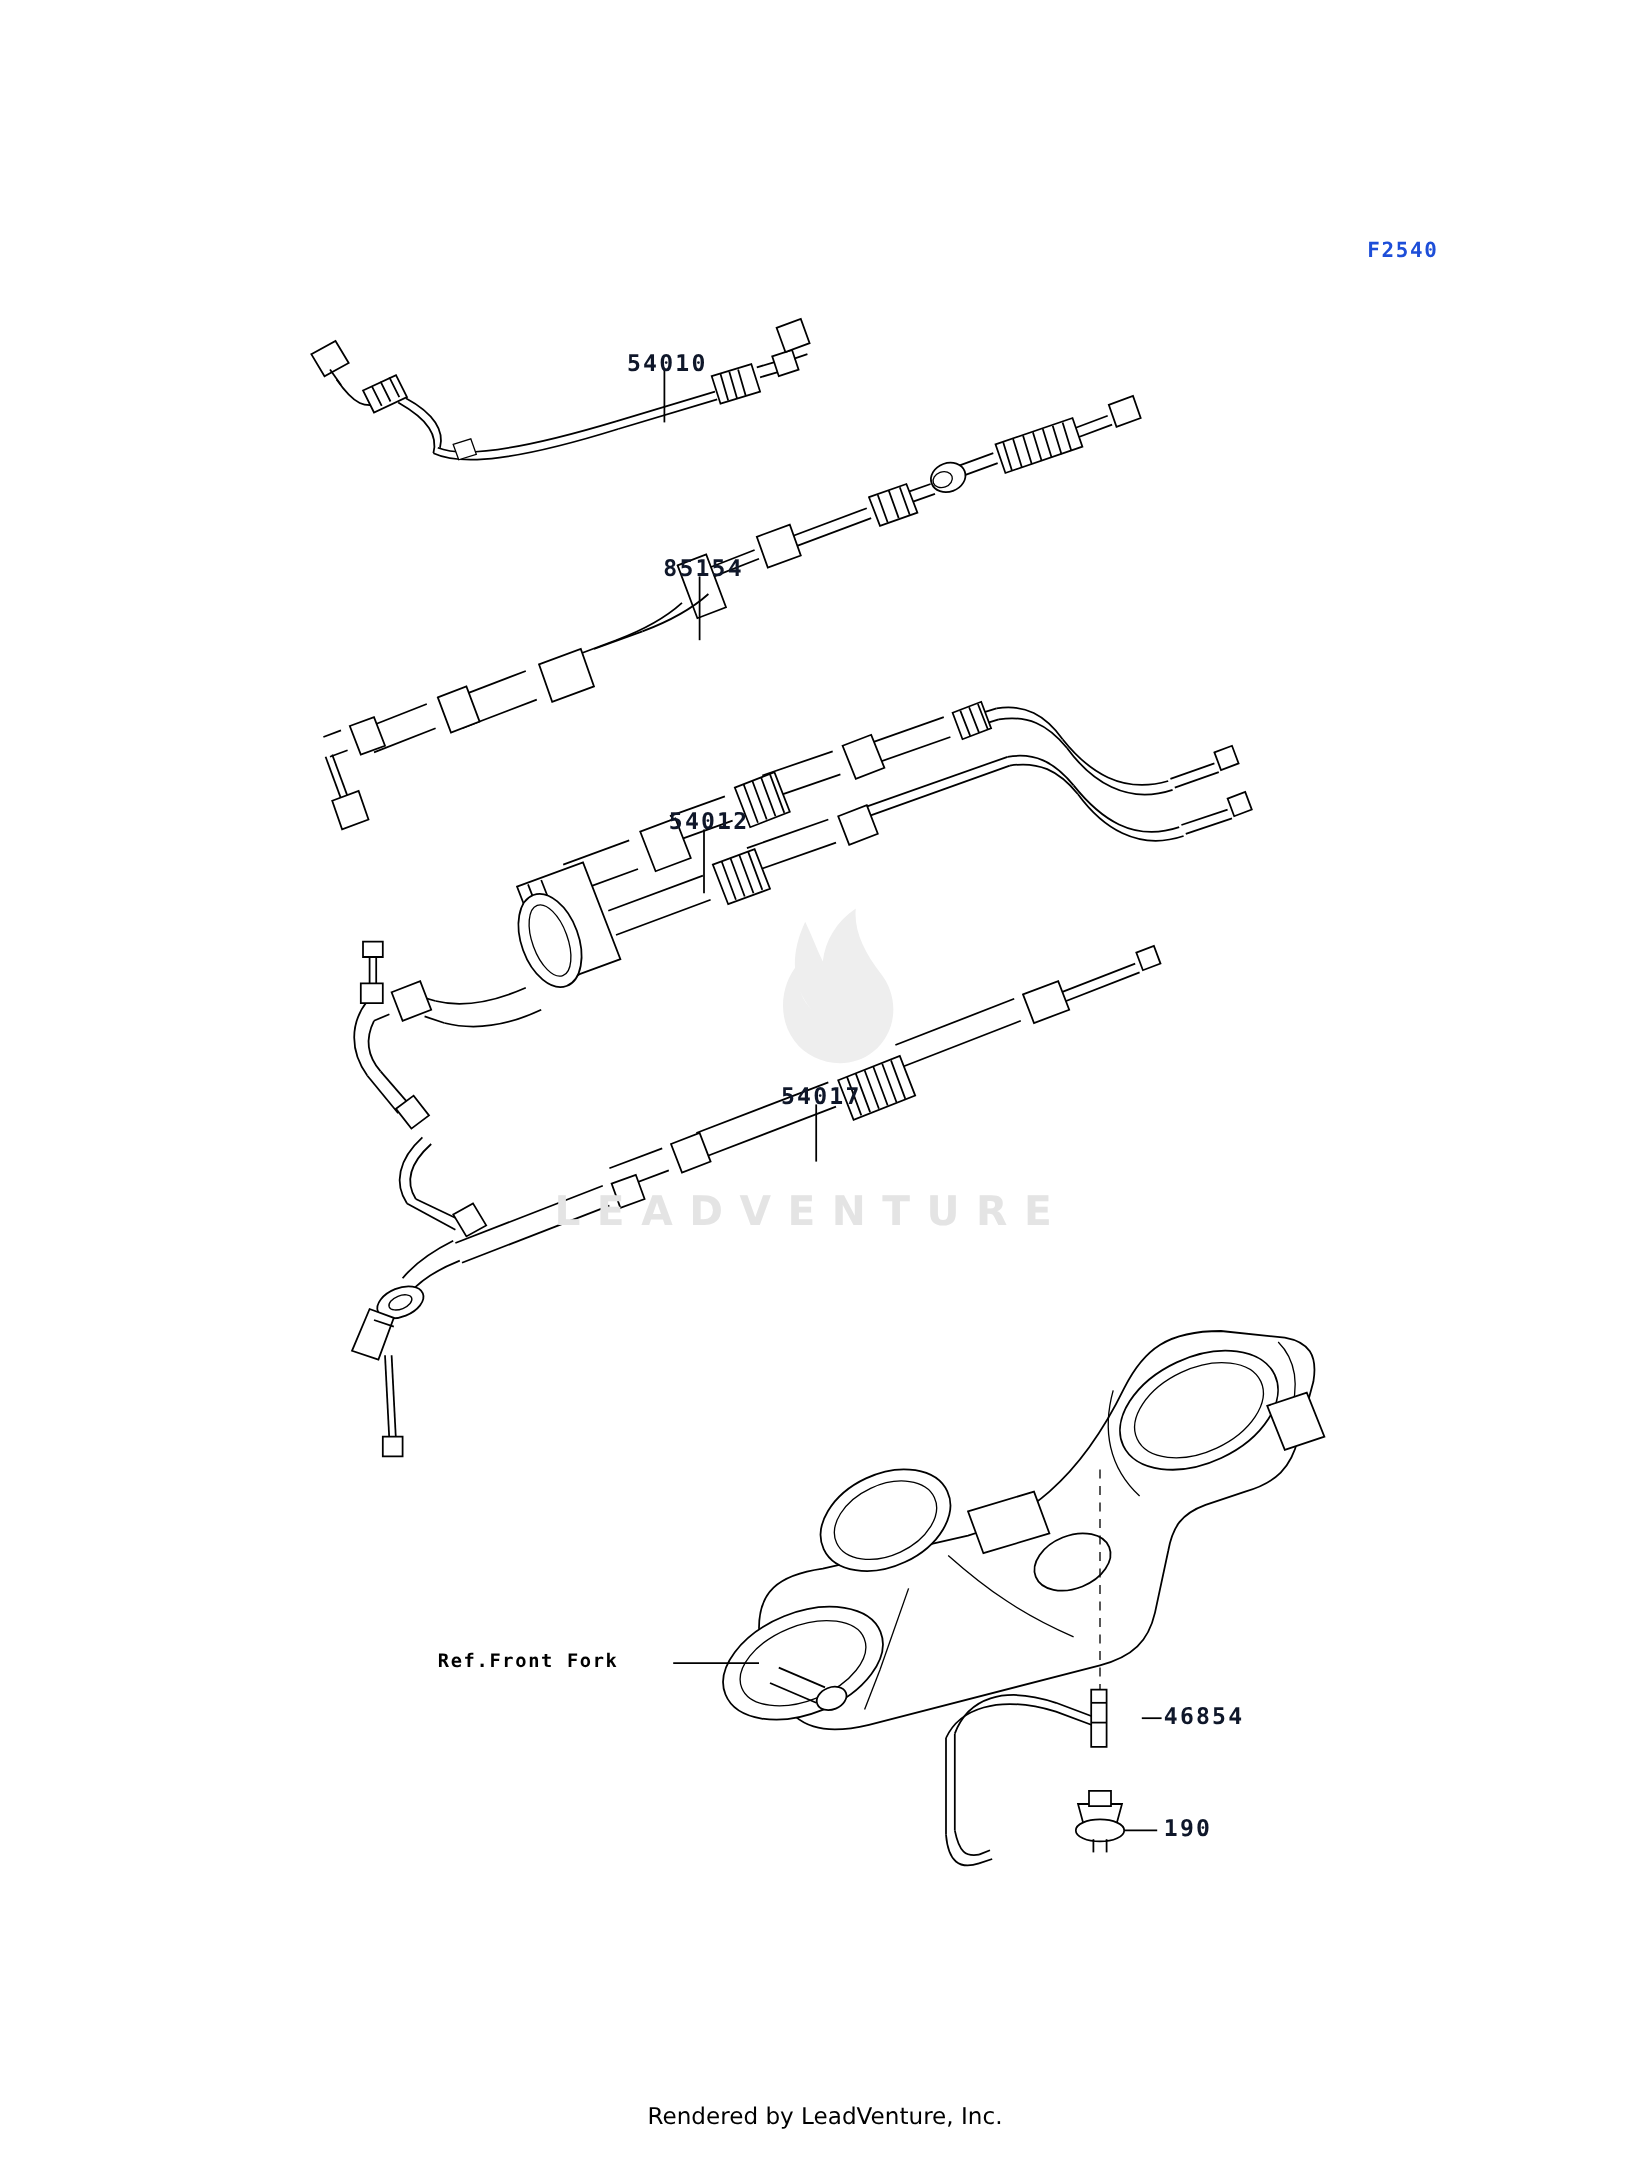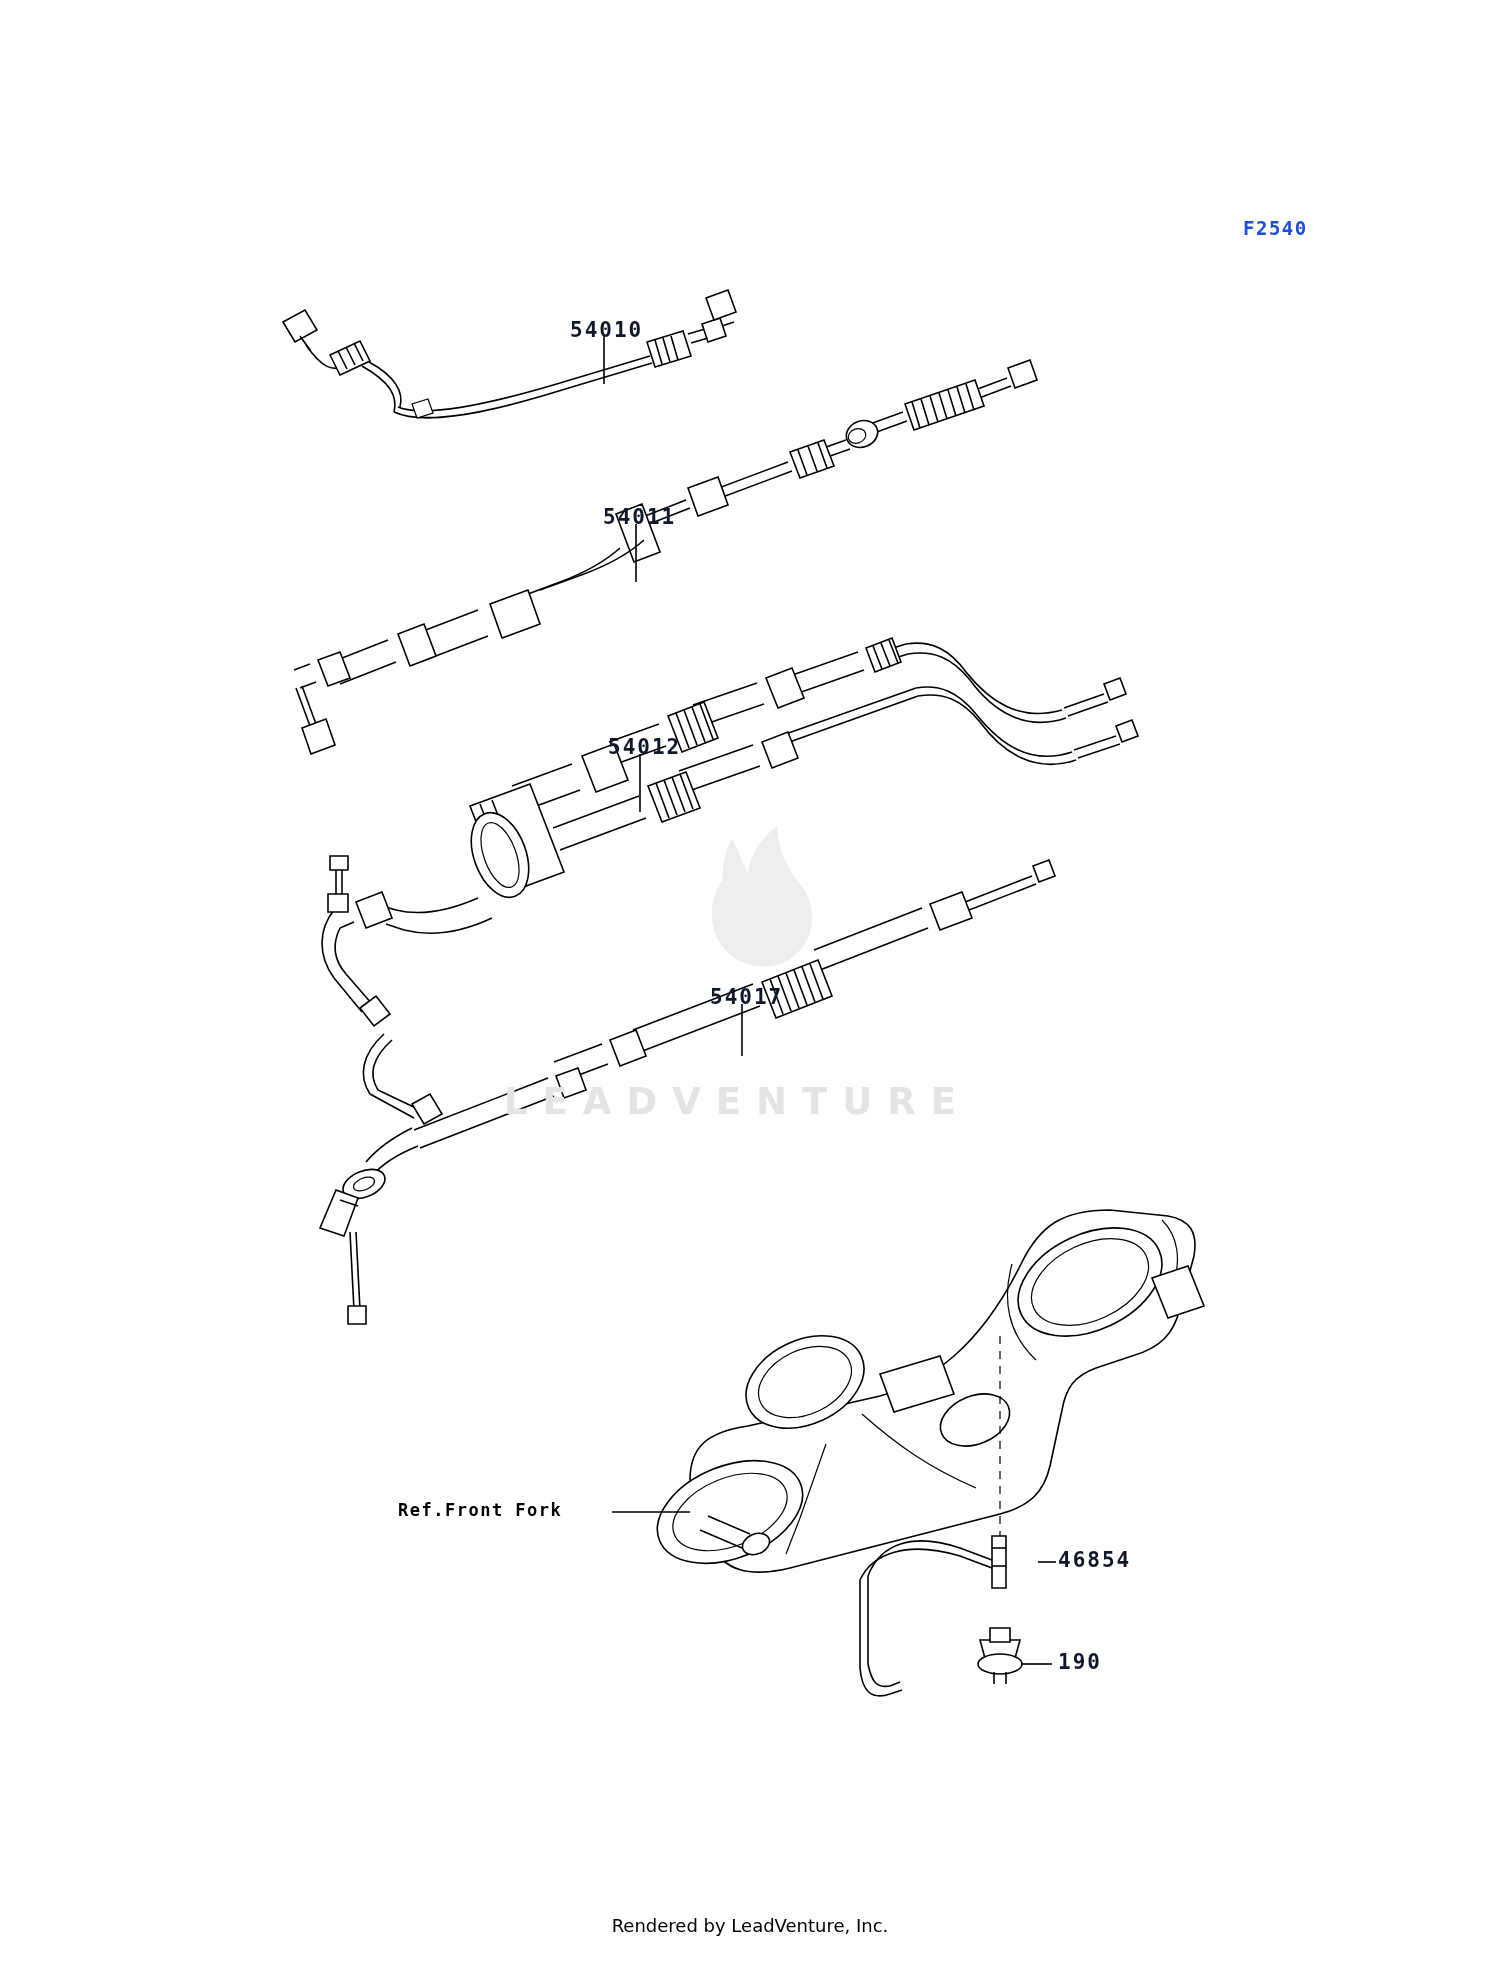--- a/index.html
+++ b/index.html
@@ -49,21 +49,21 @@
     color: #000;
     white-space: nowrap;
   }
   .footer {
     position: absolute;
     bottom: 26px;
     left: 0;
     width: 100%;
     text-align: center;
     font-family: "DejaVu Sans", sans-serif;
-    font-size: 18px;
+    font-size: 21px;
     color: #000;
   }
   .watermark {
     position: absolute;
     left: 16px;
     top: 0;
     width: 1500px;
     height: 1736px;
     pointer-events: none;
     border-radius: 12px;
@@ -369,21 +369,21 @@
     <svg viewBox="0 0 1500 1962" width="1500" height="1962">
       <path d="M716 838 C 700 872, 706 900, 722 918 C 712 908, 706 892, 710 876
                C 694 894, 690 924, 706 946 C 722 968, 756 974, 778 956
                C 800 938, 802 906, 784 884 C 770 866, 760 846, 762 826
                C 744 838, 734 856, 732 874 C 726 862, 722 850, 716 838 Z" fill="#eeeeee"></path>
     </svg>
     <div class="wm-text">LEADVENTURE</div>
   </div>
 
   <div class="part-label" style="left:570px; top:318px;">54010</div>
-  <div class="part-label" style="left:603px; top:505px;">54011</div>
+  <div class="part-label" style="left:603px; top:505px;">85154</div>
   <div class="part-label" style="left:608px; top:735px;">54012</div>
   <div class="part-label" style="left:710px; top:985px;">54017</div>
   <div class="part-label" style="left:1058px; top:1548px;">46854</div>
   <div class="part-label" style="left:1058px; top:1650px;">190</div>
 
   <div class="ref-label" style="left:398px; top:1500px;">Ref.Front Fork</div>
 
   <div class="footer">Rendered by LeadVenture, Inc.</div>
 </div>
 

